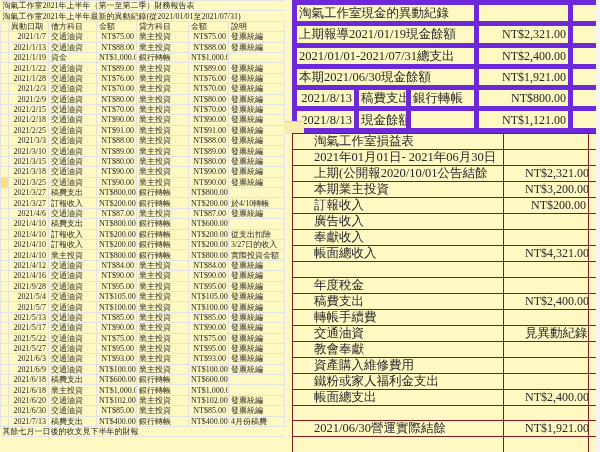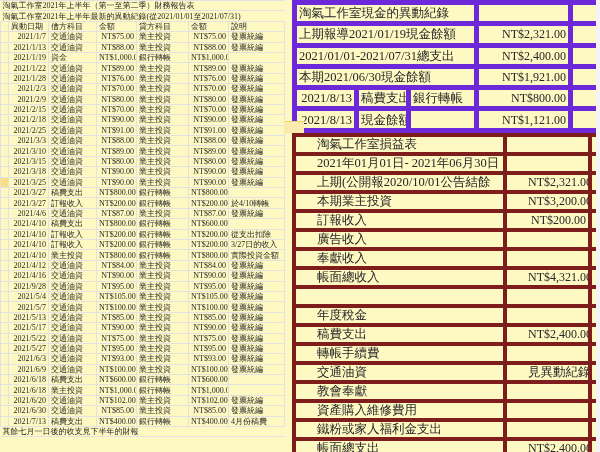--- a/index.html
+++ b/index.html
@@ -23,21 +23,21 @@
   
   .rtop{position:absolute;left:292px;top:0;width:308px;}
   .rtop td{border:5px solid #6d28d9;height:16.3px;font-size:12.5px;line-height:16px;}
   .rtop .num{text-align:right;font-size:12px;}
   .rtop .date{text-align:right;}
 
   .ycell{position:absolute;left:284px;top:121px;width:20px;height:12px;background:#f9ecae;border-top:1px solid #e8d96a;}
 
   
   .inc{position:absolute;left:292px;top:133px;width:308px;}
-  .inc td{border:4px solid #7f1d1d;height:14.7px;font-size:12.5px;line-height:15px;padding-left:21px;}
+  .inc td{border:1px solid #7f1d1d;height:14.7px;font-size:12.5px;line-height:15px;padding-left:21px;}
   .inc .num{text-align:right;font-size:12px;}
   .inc .num.left{text-align:left;font-size:12.5px;}
   .inc .title{overflow:visible;}
 </style>
 </head>
 <body>
 
 <div class="sheet">
 
   <table class="ltable">

